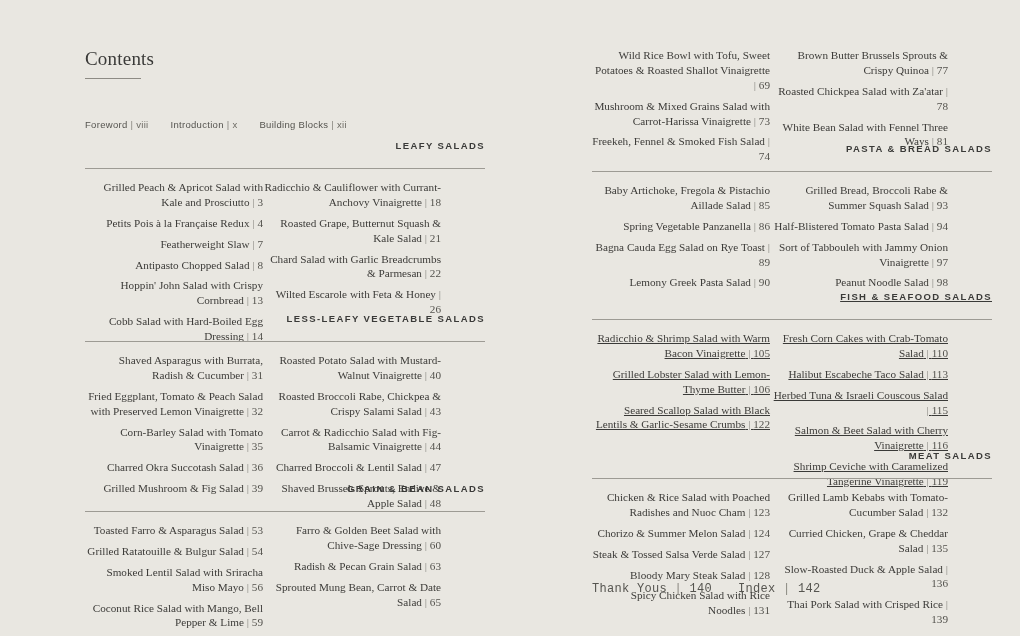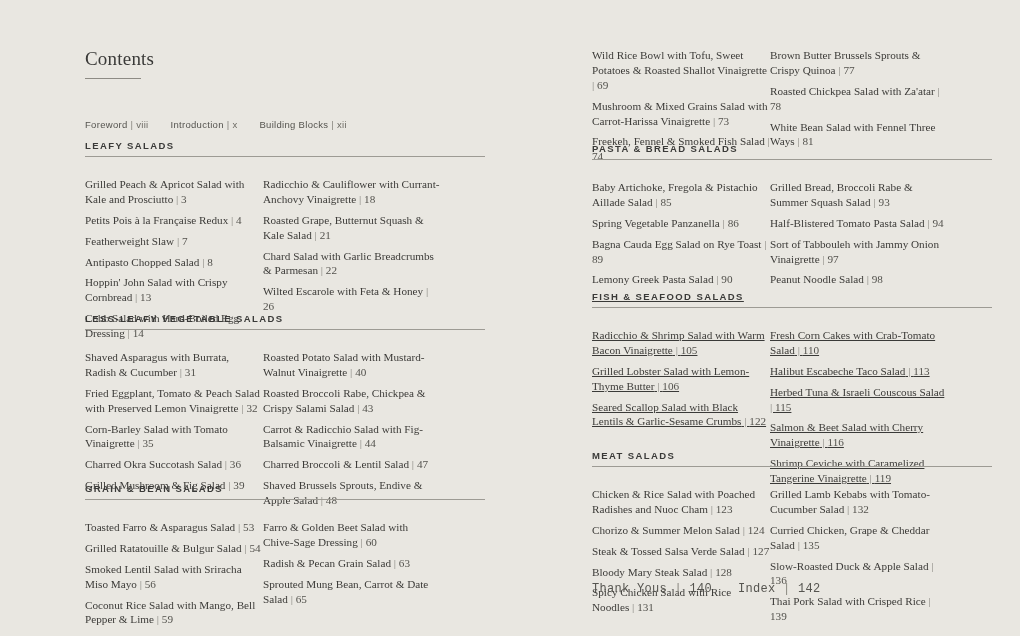--- a/index.html
+++ b/index.html
@@ -12,20 +12,21 @@
     background: #e9e7e1;
     font-family: "Liberation Serif", serif;
     color: #3a3a38;
     overflow: hidden;
   }
   .page {
     position: relative;
     width: 892px;
     height: 636px;
     box-sizing: border-box;
+    text-align: right;
   }
 
   
   .contents-head {
     position: absolute;
     left: 85px;
     top: 48px;
     font-family: "Liberation Serif", serif;
     font-size: 19px;
     letter-spacing: 0.2px;
@@ -55,23 +56,23 @@
   .frontmatter .fm-num { color: #6d6b64; }
 
   
   .section { position: absolute; }
   .section-title {
     font-family: "Liberation Sans", sans-serif;
     font-size: 9.5px;
     letter-spacing: 1.4px;
     font-weight: 700;
     color: #3a3a38;
-    padding-bottom: 5px;
+    padding-bottom: 17px;
     border-bottom: 1px solid #9d9b94;
-    margin-bottom: 20px;
+    margin-bottom: 11px;
   }
   .entries {
     display: flex;
   }
   .entry-col { width: 178px; }
   .entry {
     font-family: "Liberation Serif", serif;
     font-size: 11.2px;
     line-height: 1.33;
     margin-bottom: 6px;

